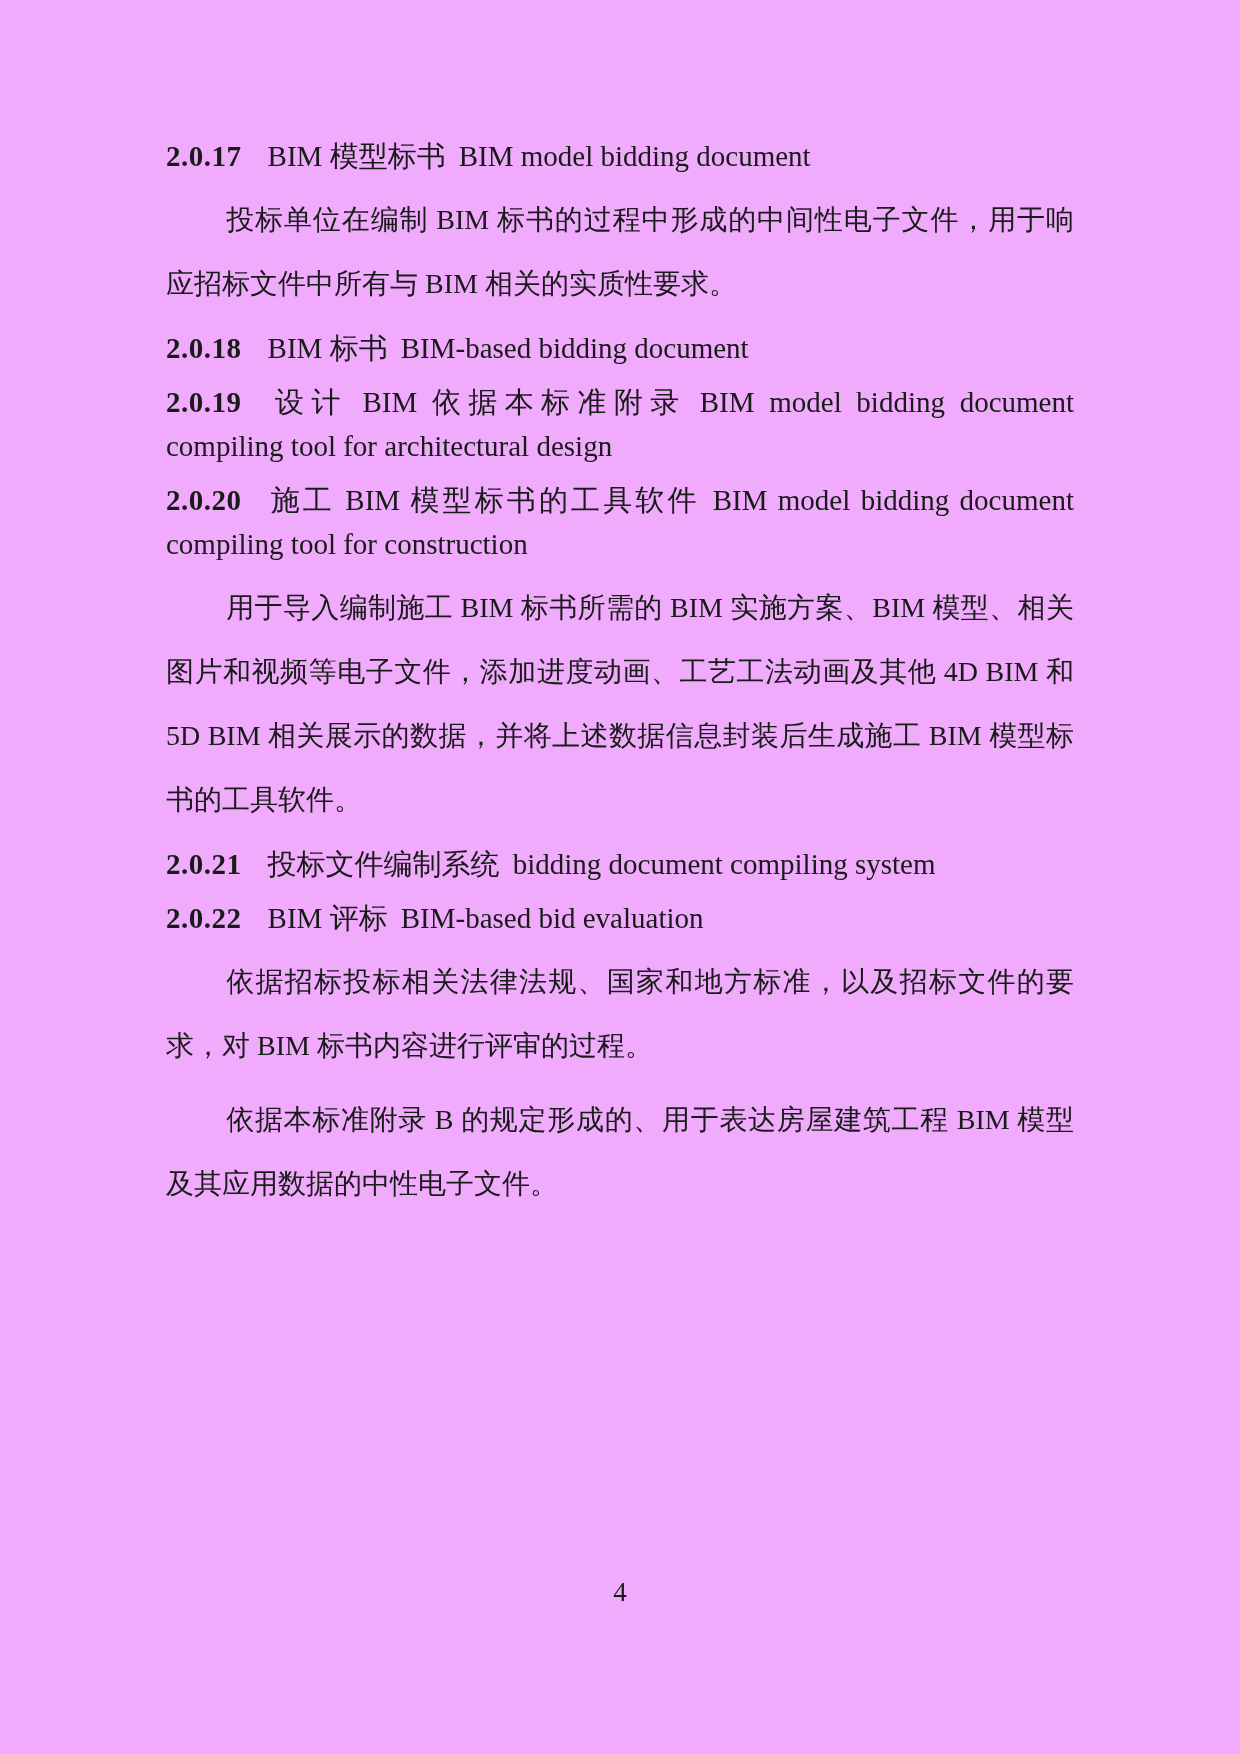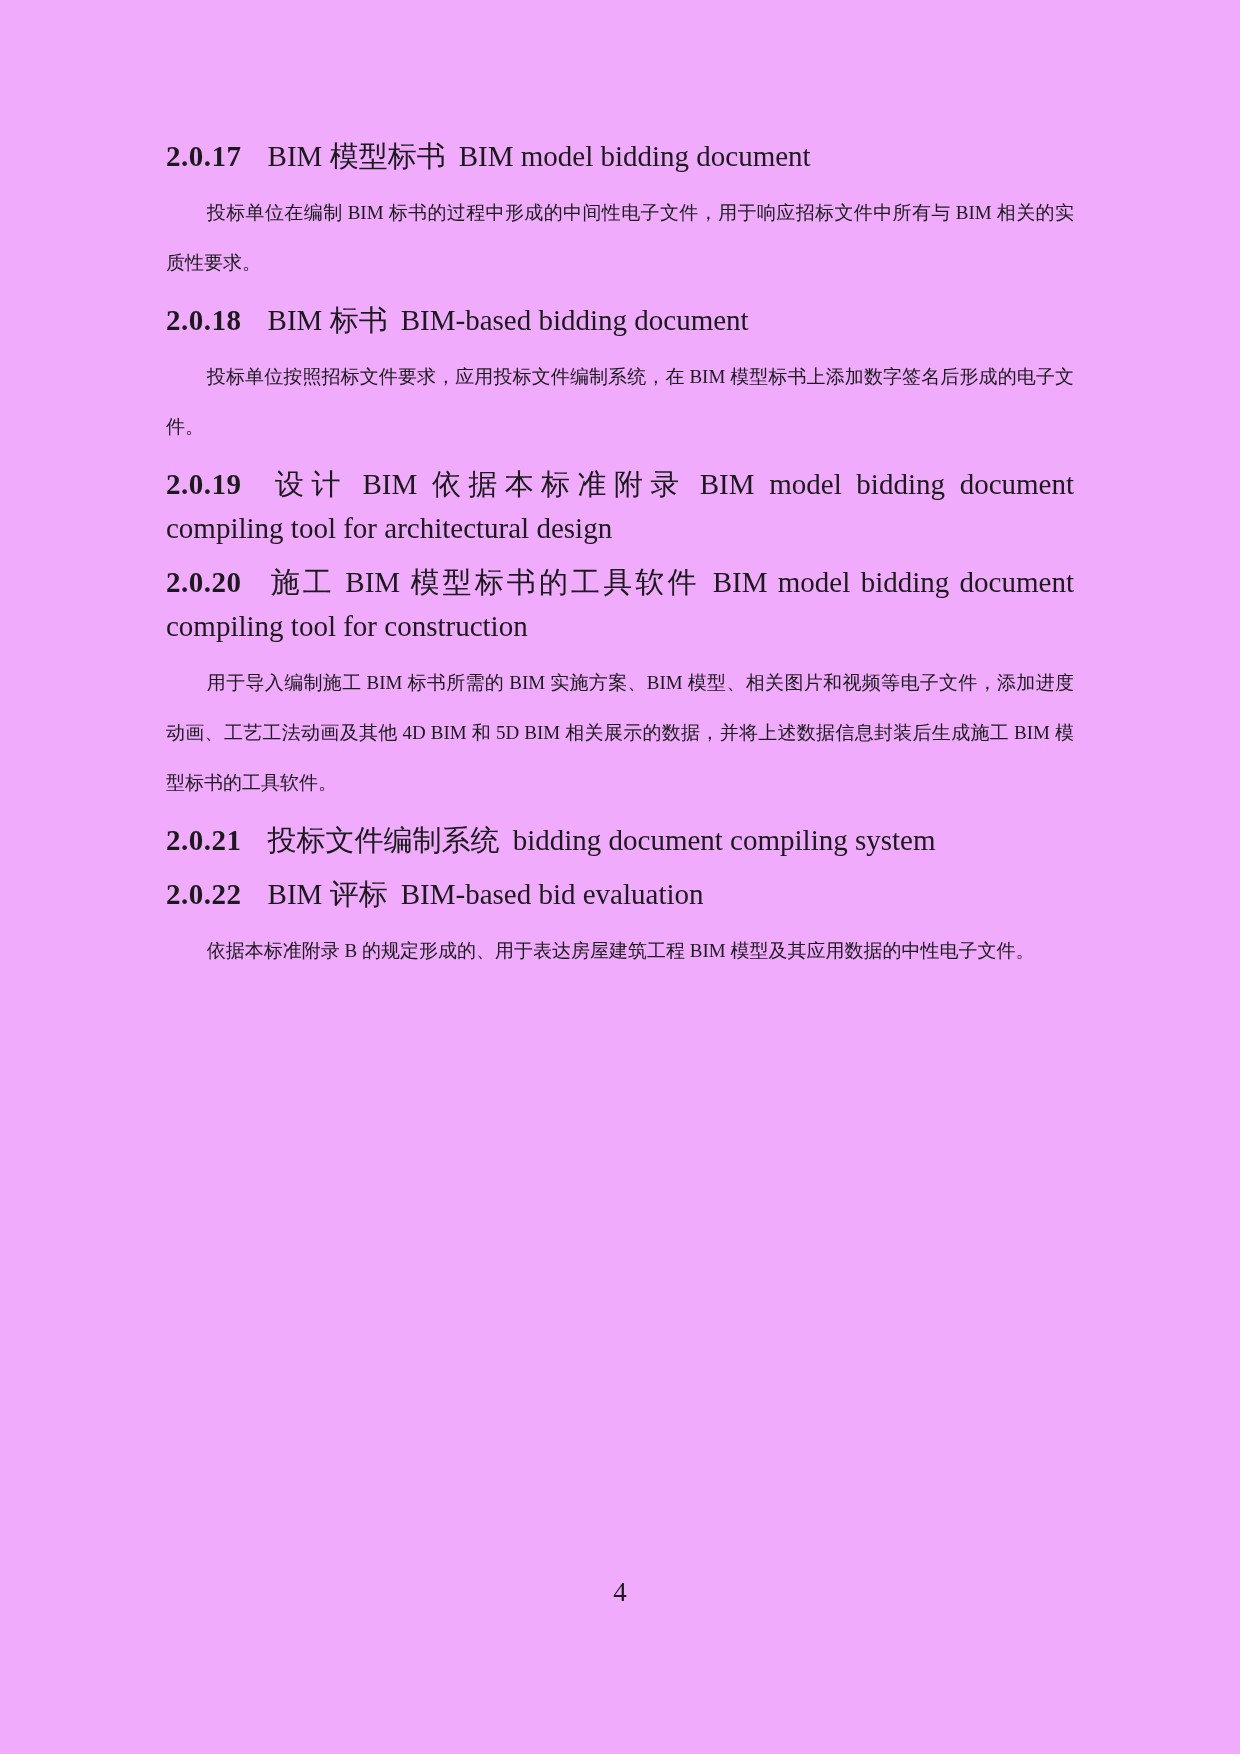--- a/index.html
+++ b/index.html
@@ -38,22 +38,22 @@
     font-weight: bold;
     margin-right: 0.9em;
     letter-spacing: 0.5px;
   }
   .term-cn {
     margin-right: 0.45em;
   }
   .term-en {
   }
   .term-body {
-    font-size: 19px;
-    line-height: 50px;
+    font-size: 28px;
+    line-height: 64px;
     margin: 0 0 10px 0;
     text-indent: 2.15em;
     text-align: justify;
   }
   .page-number {
     position: absolute;
     left: 0;
     top: 1576px;
     width: 1240px;
     text-align: center;
@@ -68,37 +68,37 @@
   <div class="content">
 
     <div class="term-heading">
       <span class="term-number">2.0.17</span><span class="term-cn">BIM 模型标书</span><span class="term-en">BIM model bidding document</span>
     </div>
     <p class="term-body">投标单位在编制 BIM 标书的过程中形成的中间性电子文件，用于响应招标文件中所有与 BIM 相关的实质性要求。</p>
 
     <div class="term-heading">
       <span class="term-number">2.0.18</span><span class="term-cn">BIM 标书</span><span class="term-en">BIM-based bidding document</span>
     </div>
-    <p class="term-body">投标单位按照招标文件要求，应用投标文件编制系统，在 BIM 模型标书上添加数字签名后形成的电子文件。</p>
 
     <div class="term-heading">
       <span class="term-number">2.0.19</span><span class="term-cn">设计 BIM 依据本标准附录</span><span class="term-en">BIM model bidding document compiling tool for architectural design</span>
     </div>
 
     <div class="term-heading">
       <span class="term-number">2.0.20</span><span class="term-cn">施工 BIM 模型标书的工具软件</span><span class="term-en">BIM model bidding document compiling tool for construction</span>
     </div>
     <p class="term-body">用于导入编制施工 BIM 标书所需的 BIM 实施方案、BIM 模型、相关图片和视频等电子文件，添加进度动画、工艺工法动画及其他 4D BIM 和 5D BIM 相关展示的数据，并将上述数据信息封装后生成施工 BIM 模型标书的工具软件。</p>
 
     <div class="term-heading">
       <span class="term-number">2.0.21</span><span class="term-cn">投标文件编制系统</span><span class="term-en">bidding document compiling system</span>
     </div>
 
     <div class="term-heading">
       <span class="term-number">2.0.22</span><span class="term-cn">BIM 评标</span><span class="term-en">BIM-based bid evaluation</span>
     </div>
+    <p class="term-body">依据招标投标相关法律法规、国家和地方标准，以及招标文件的要求，对 BIM 标书内容进行评审的过程。</p>
 
     <p class="term-body">依据本标准附录 B 的规定形成的、用于表达房屋建筑工程 BIM 模型及其应用数据的中性电子文件。</p>
 
   </div>
 
   <div class="page-number">4</div>
 </div>
 
 </body></html>

